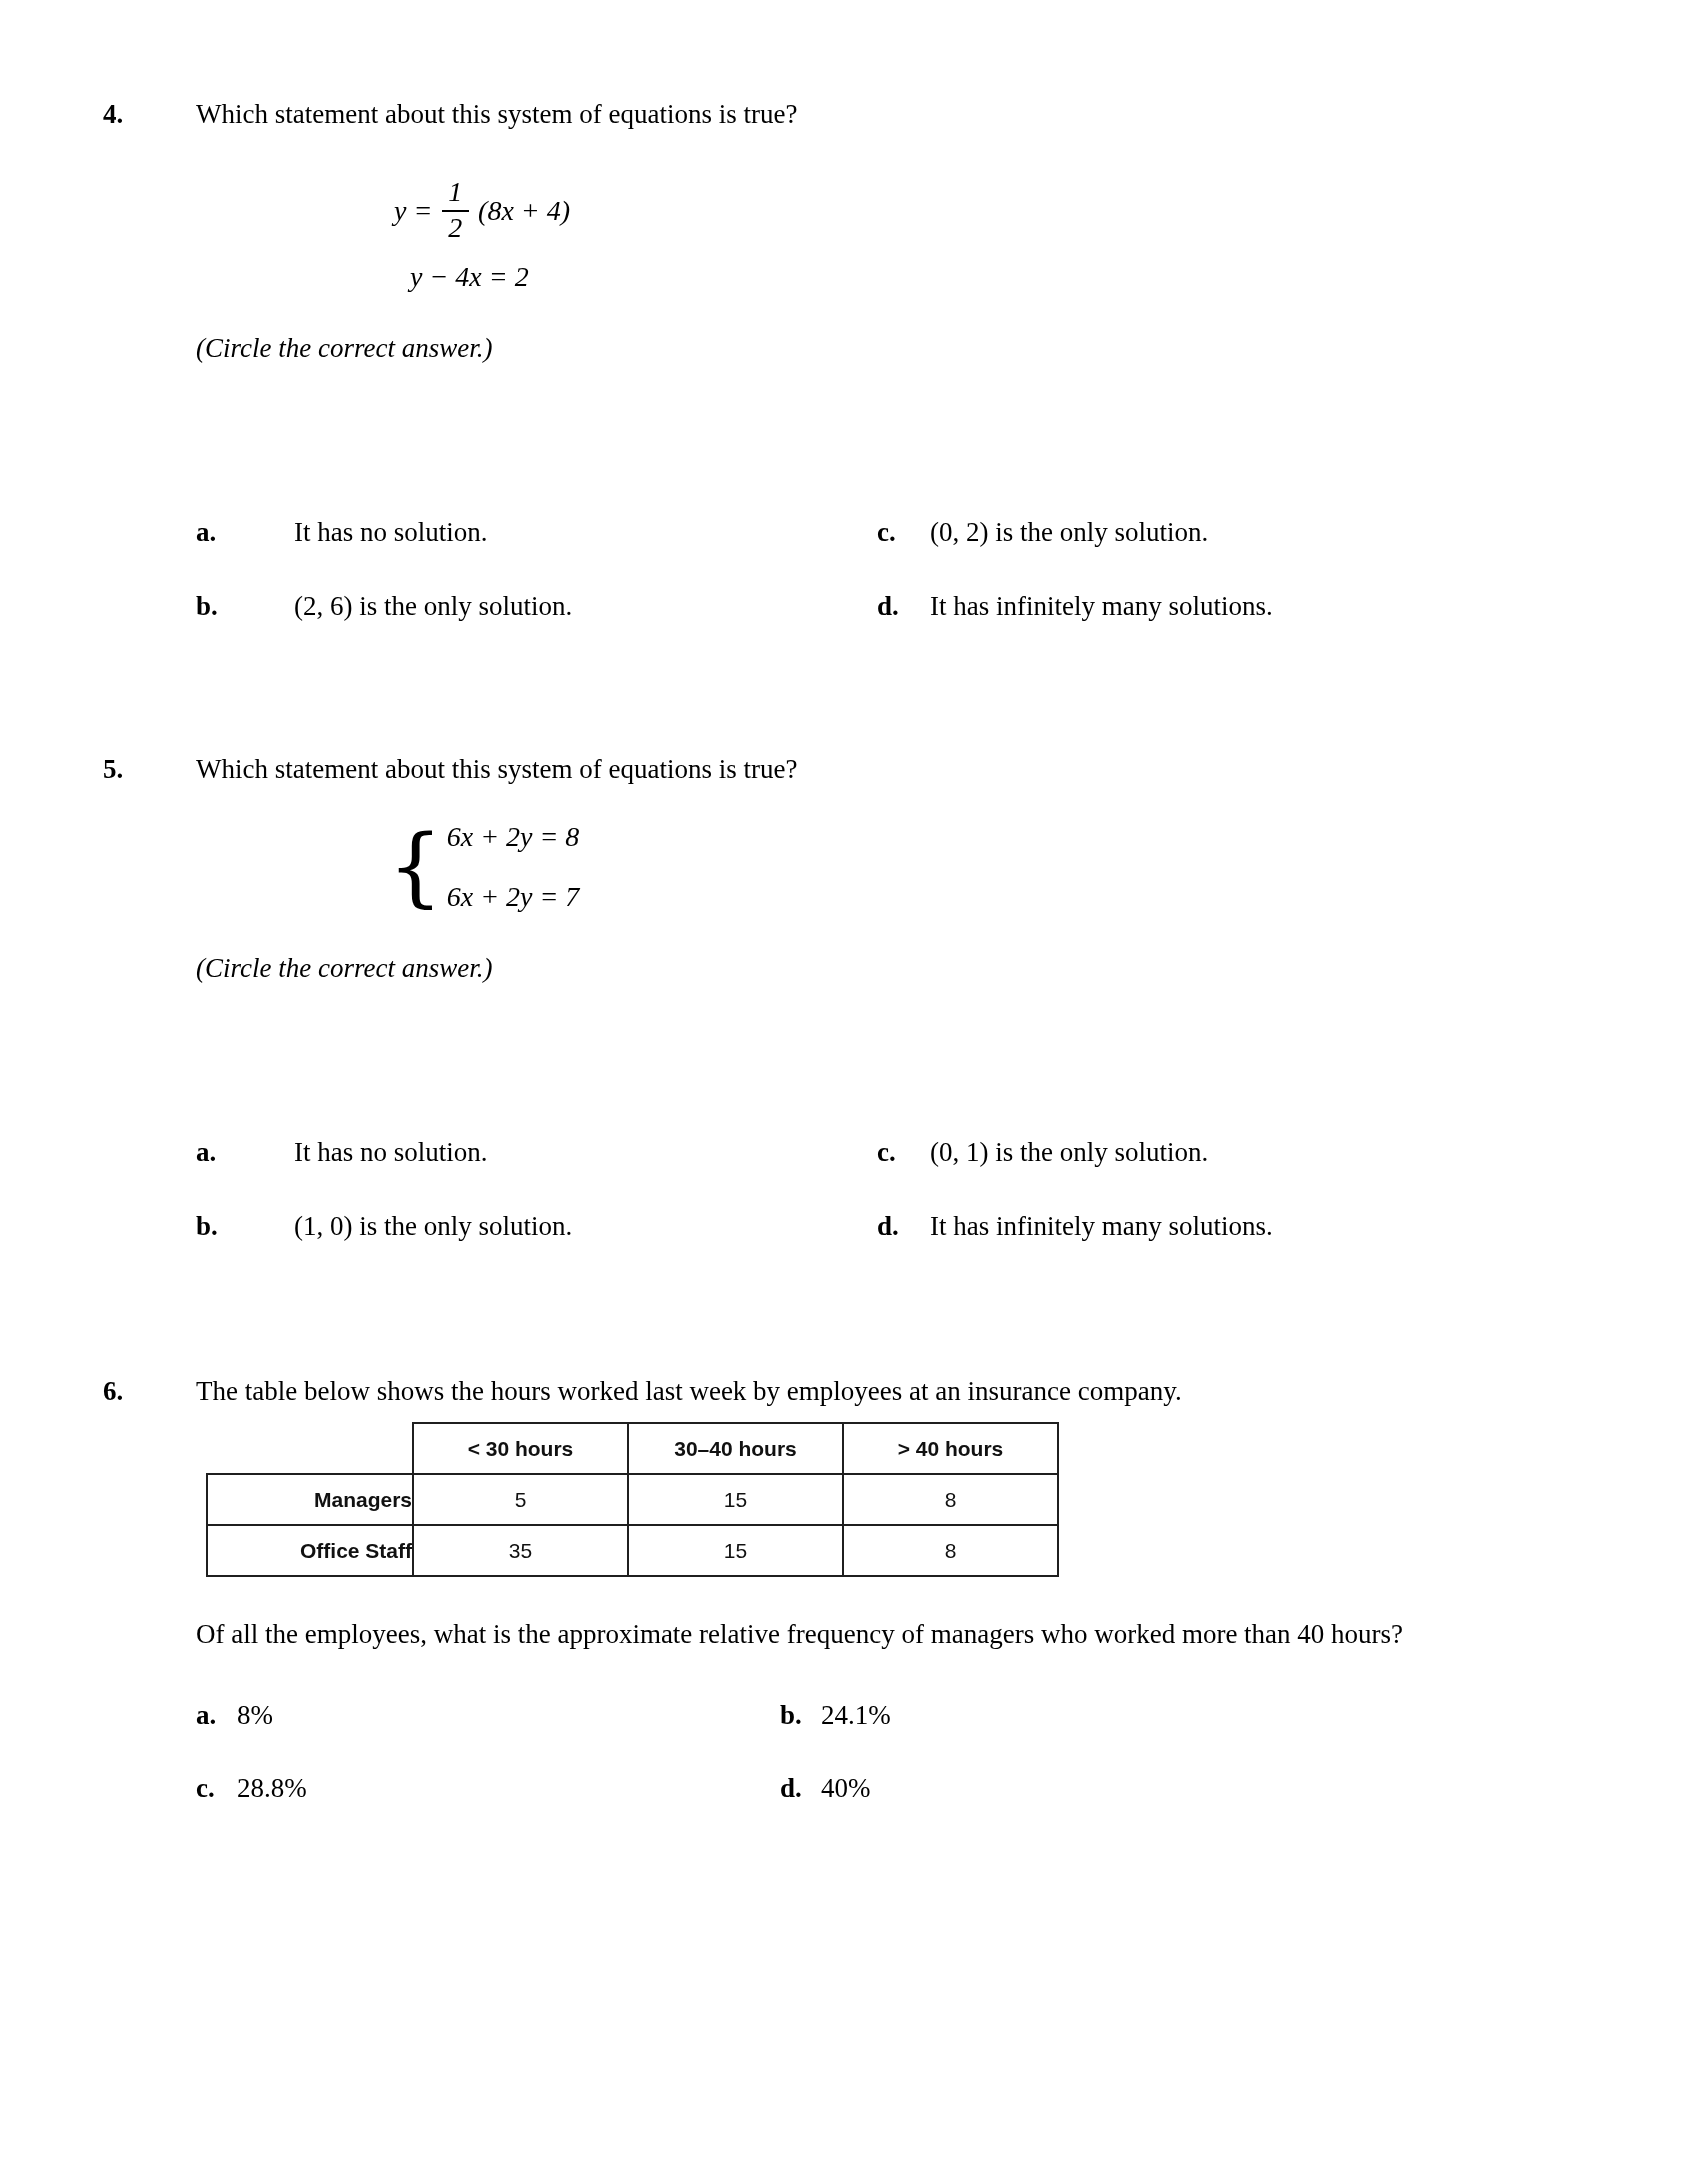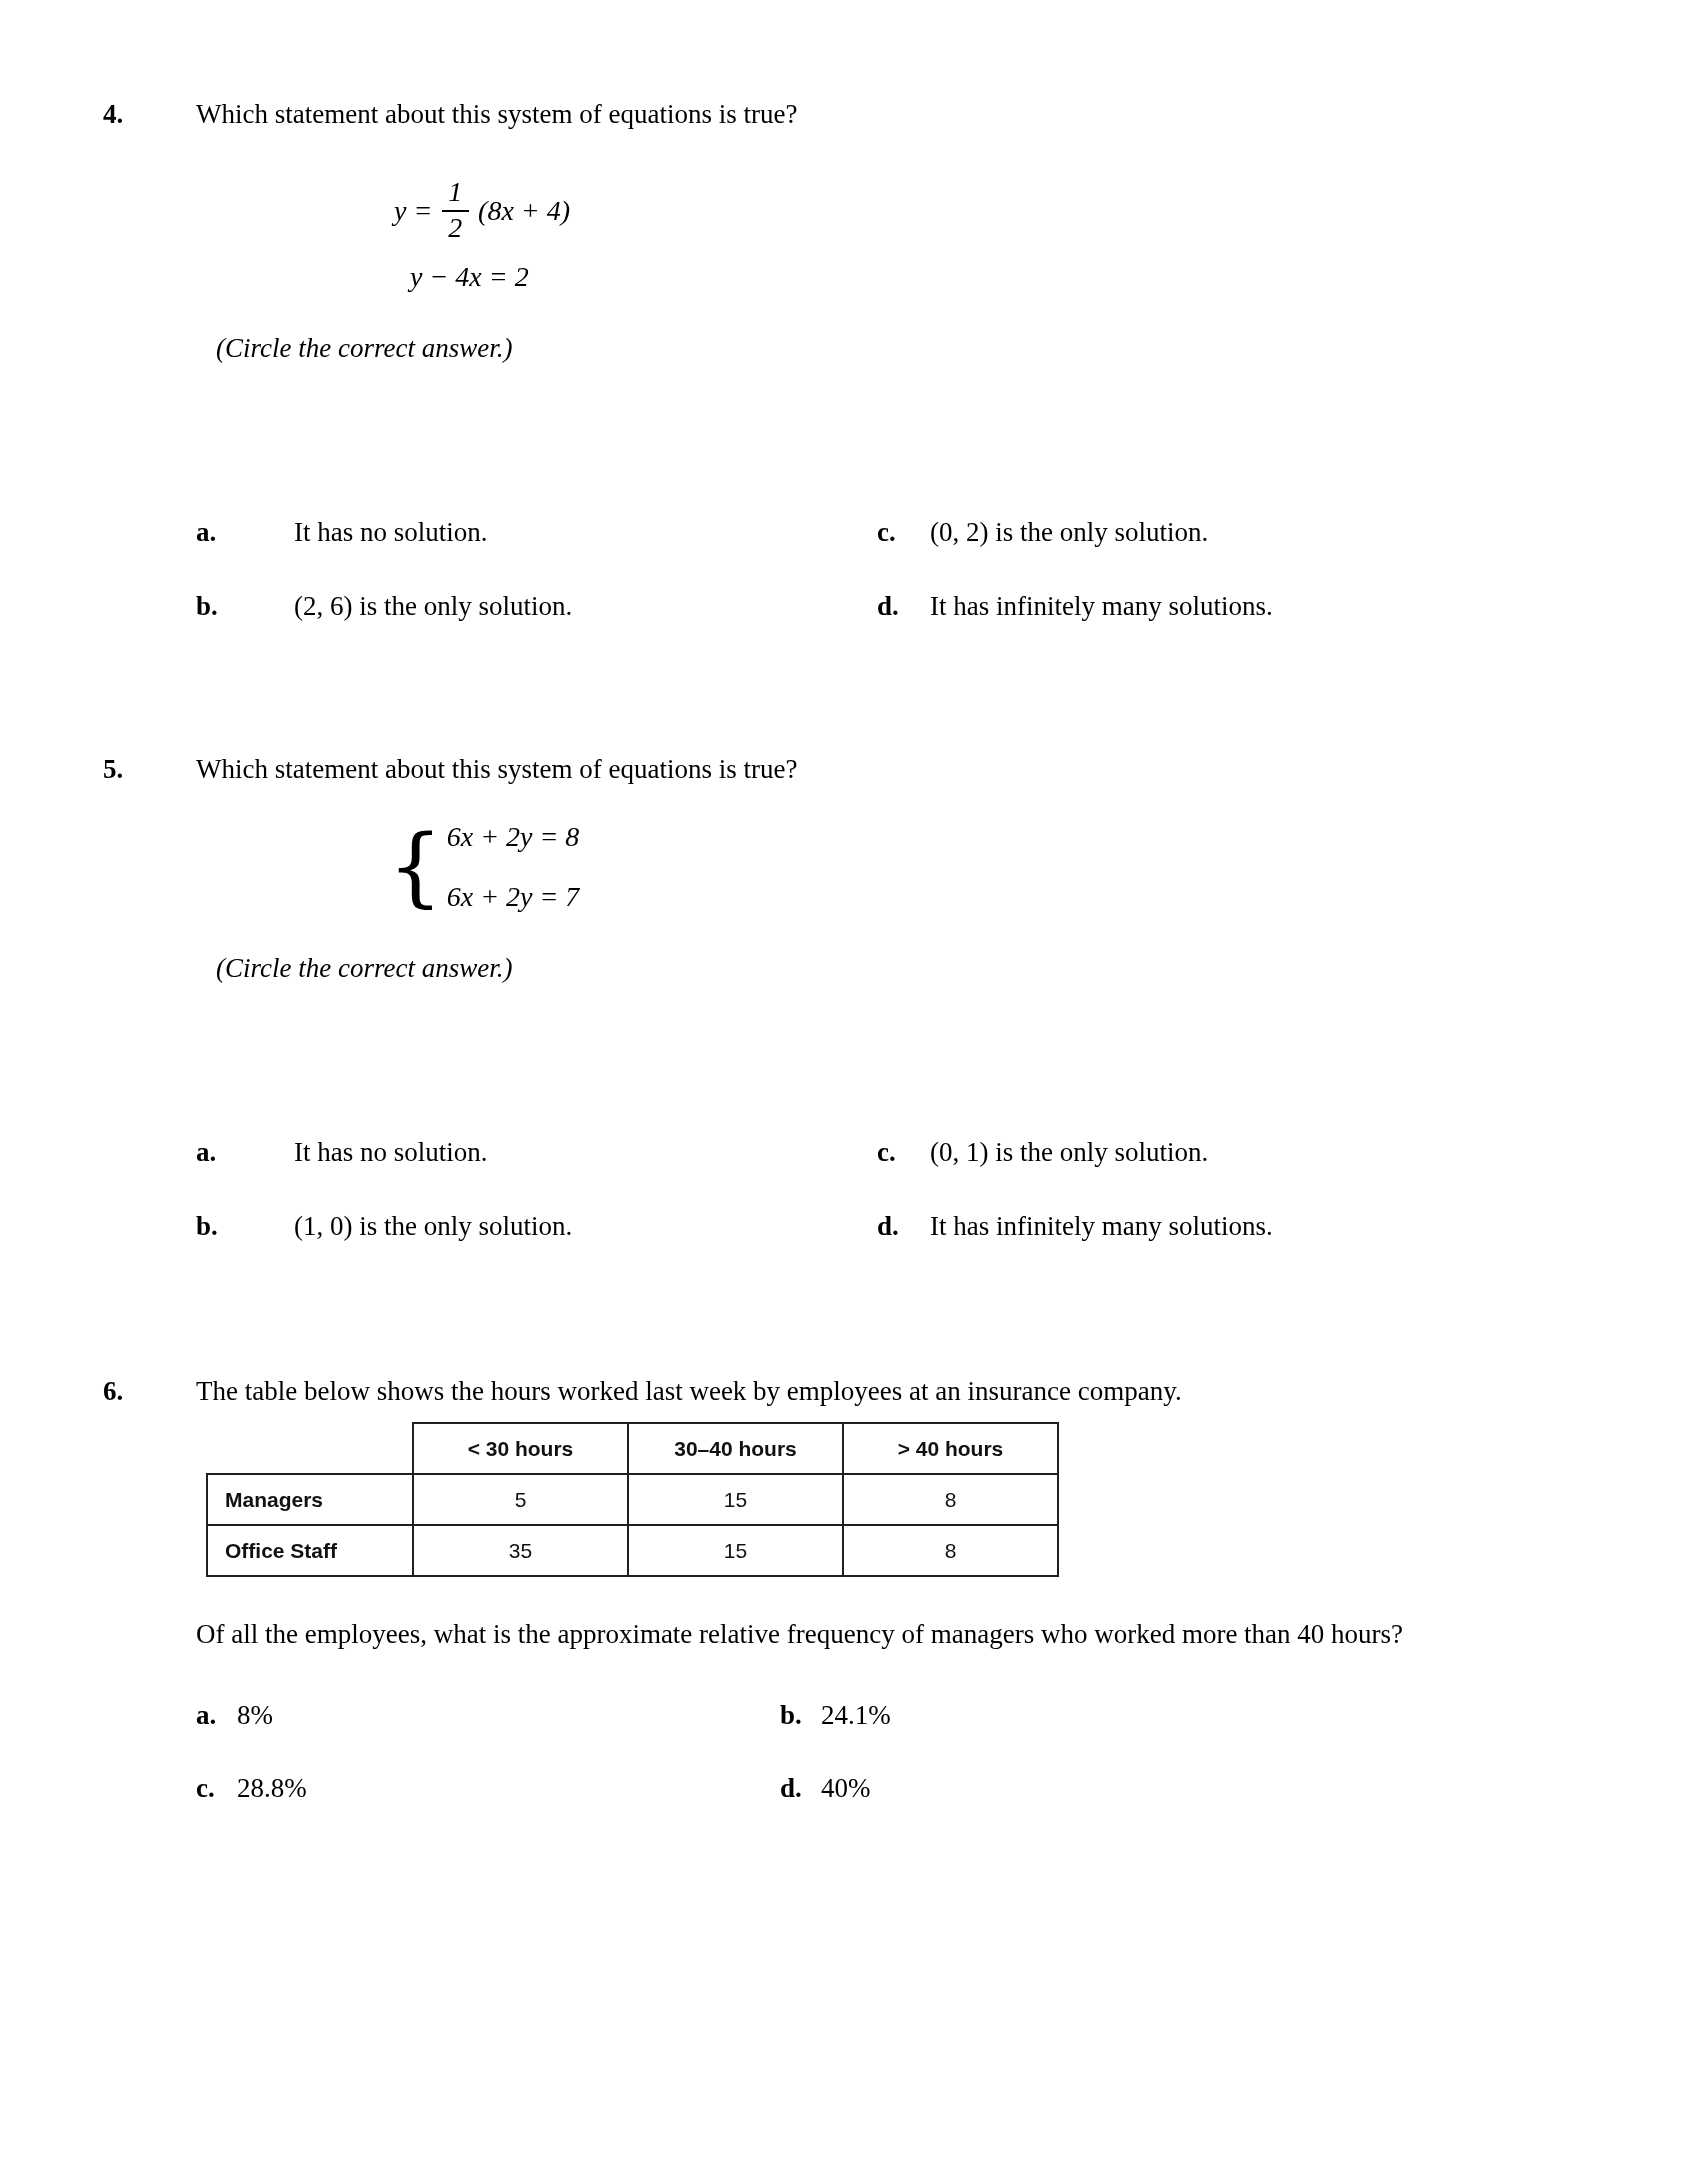--- a/index.html
+++ b/index.html
@@ -48,21 +48,21 @@
   .system { margin-left: 192px; margin-top: 34px; display: flex; align-items: center; }
   .brace {
     font-family: "DejaVu Serif", serif;
     font-size: 86px;
     line-height: 1;
     font-weight: normal;
     margin-right: 4px;
   }
   .sys-eqs { display: flex; flex-direction: column; gap: 27px; }
 
-  .instruction { font-style: italic; margin-top: 40px; margin-left: 20px; }
+  .instruction { font-style: italic; margin-top: 40px; }
 
   
   .options-grid {
     display: grid;
     grid-template-columns: 681px 1fr;
     row-gap: 42px;
     margin-top: 152px;
   }
   .option { display: flex; align-items: baseline; }
   .option .letter { font-weight: bold; flex: 0 0 auto; }
@@ -82,21 +82,21 @@
     font-size: 21px;
     color: #111111;
   }
   .q6-table th, .q6-table td {
     border: 2px solid #1f1f1f;
     height: 51px;
     padding: 0;
   }
   .q6-table .corner { border: none; background: transparent; }
   .q6-table .colhead { width: 215px; font-weight: bold; text-align: center; }
-  .q6-table .rowlabel { width: 206px; font-weight: bold; text-align: left; padding-left: 17px; }
+  .q6-table .rowlabel { width: 206px; font-weight: bold; text-align: right; padding-left: 17px; }
   .q6-table .val { text-align: center; font-weight: normal; }
 
   
   #q4 { top: 99px; }
   #q5 { top: 754px; }
   #q6 { top: 1376px; }
 </style>
 </head>
 <body>
 

